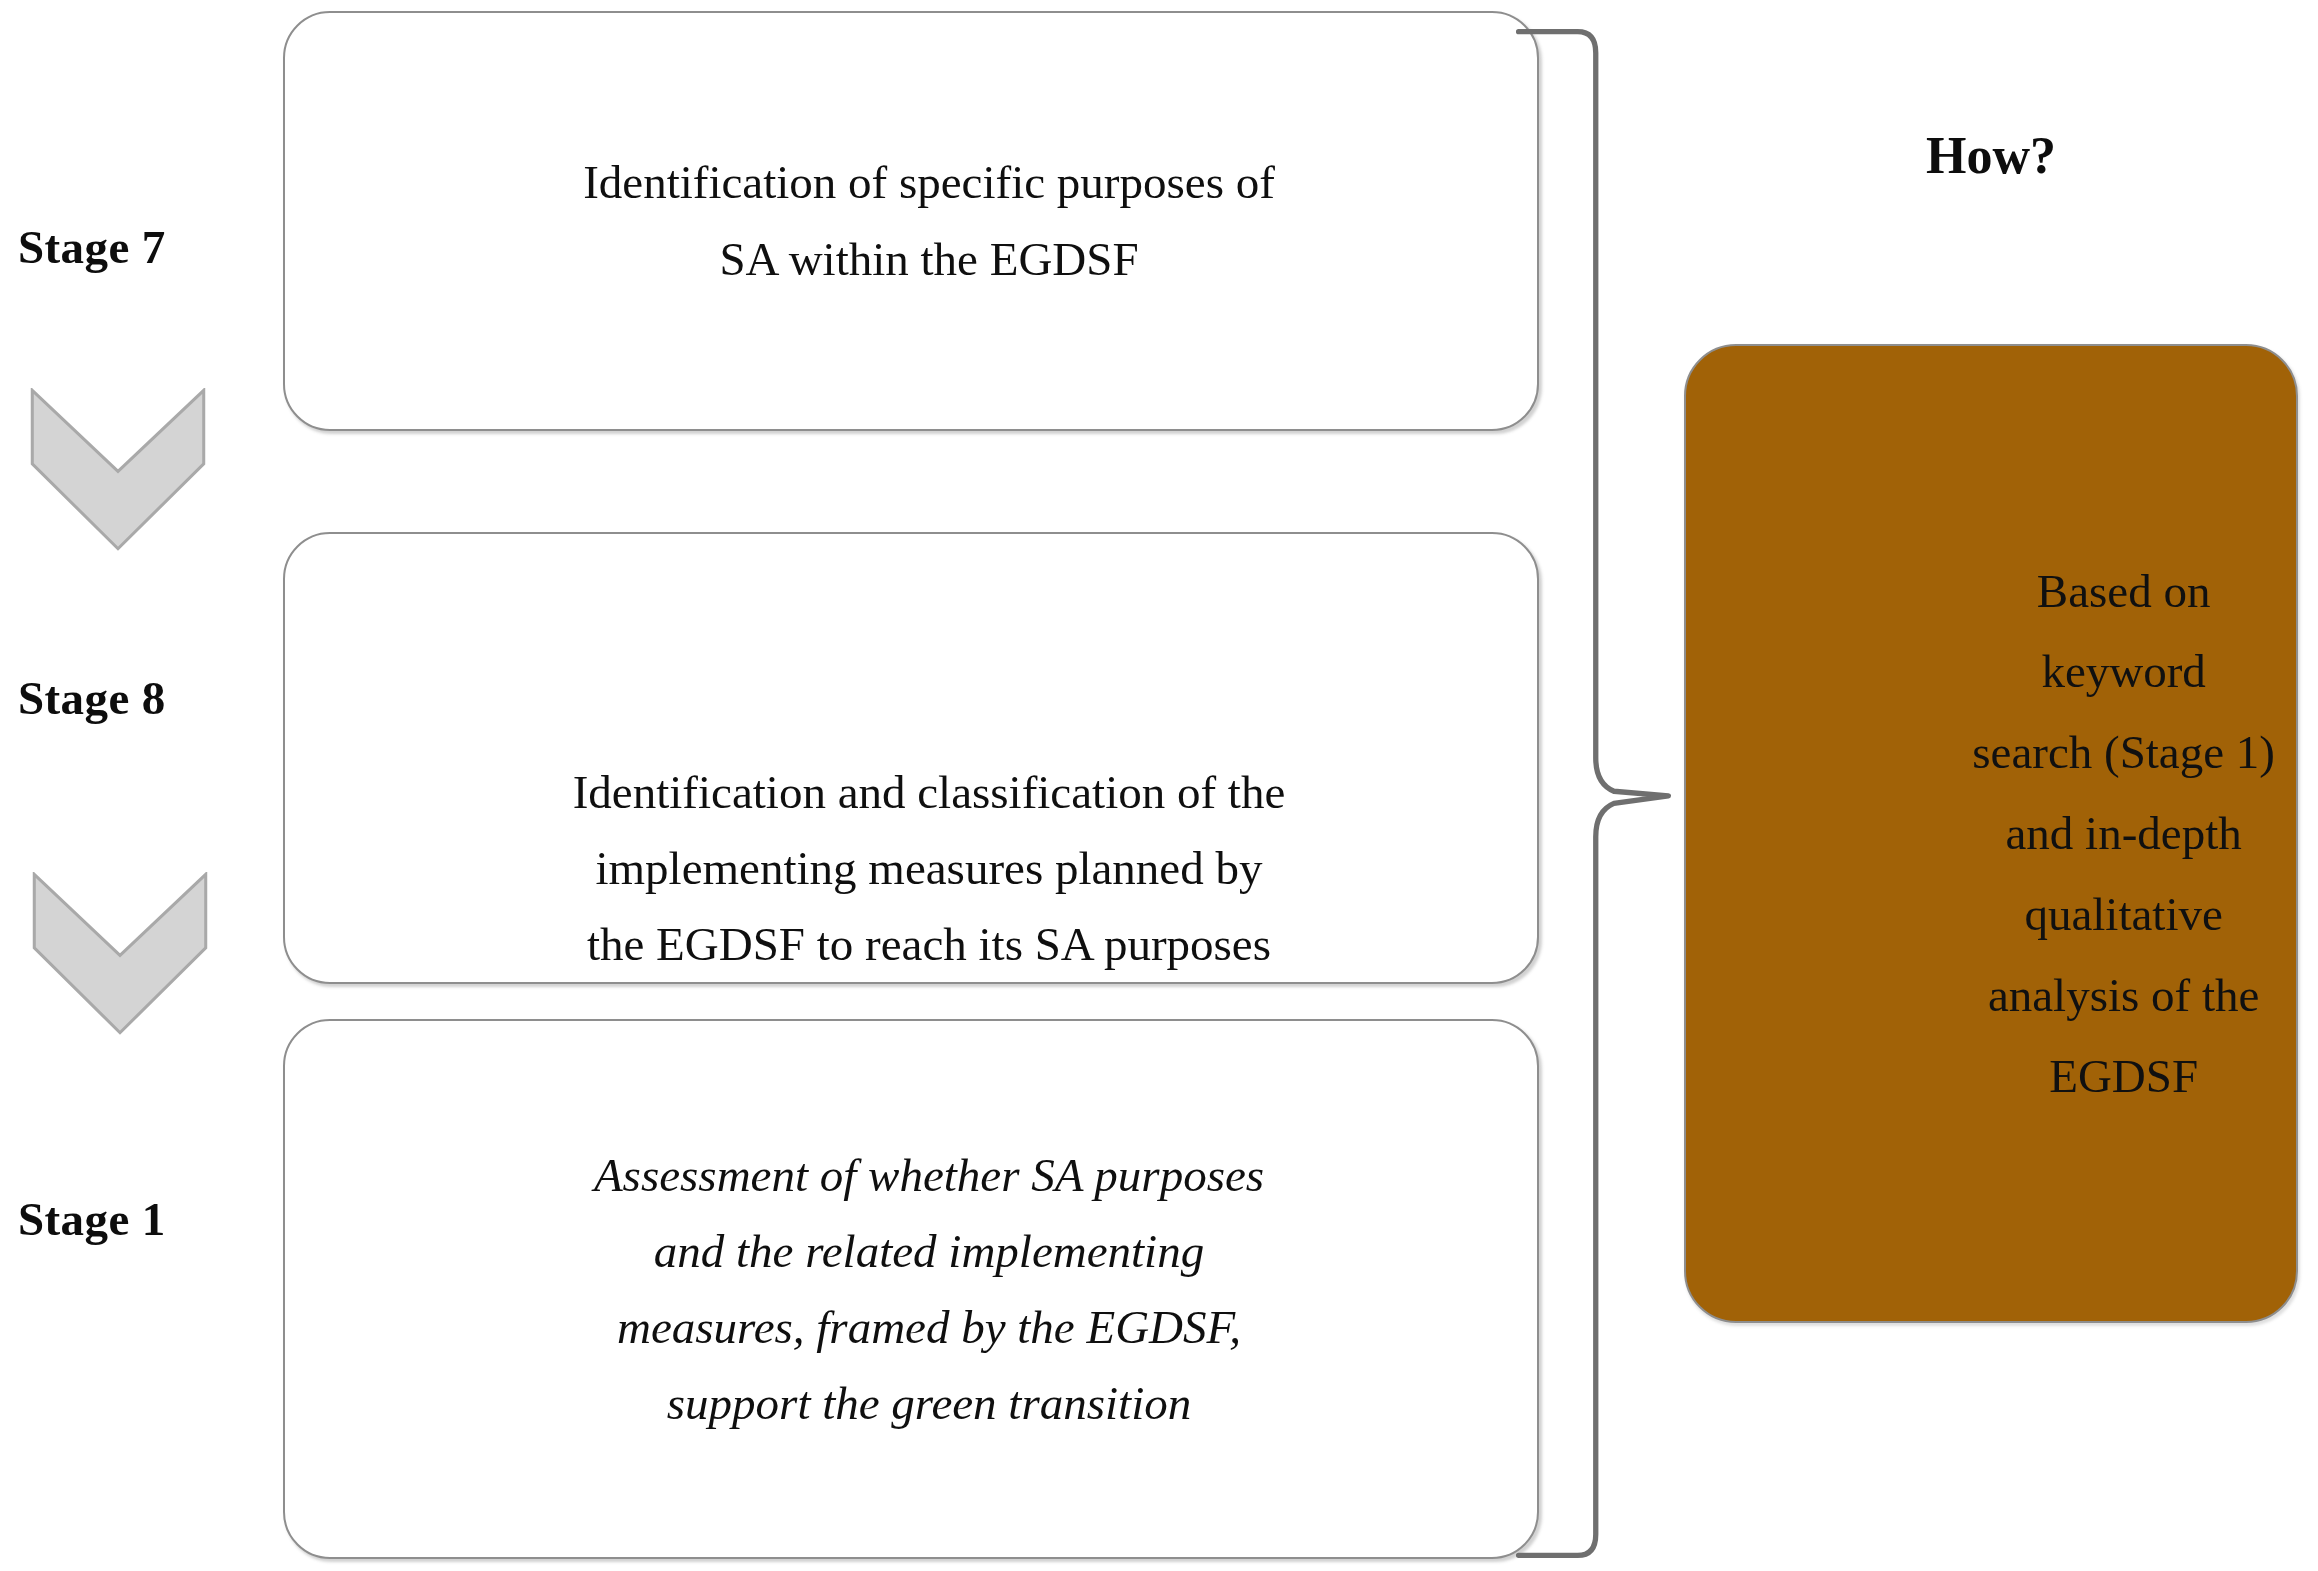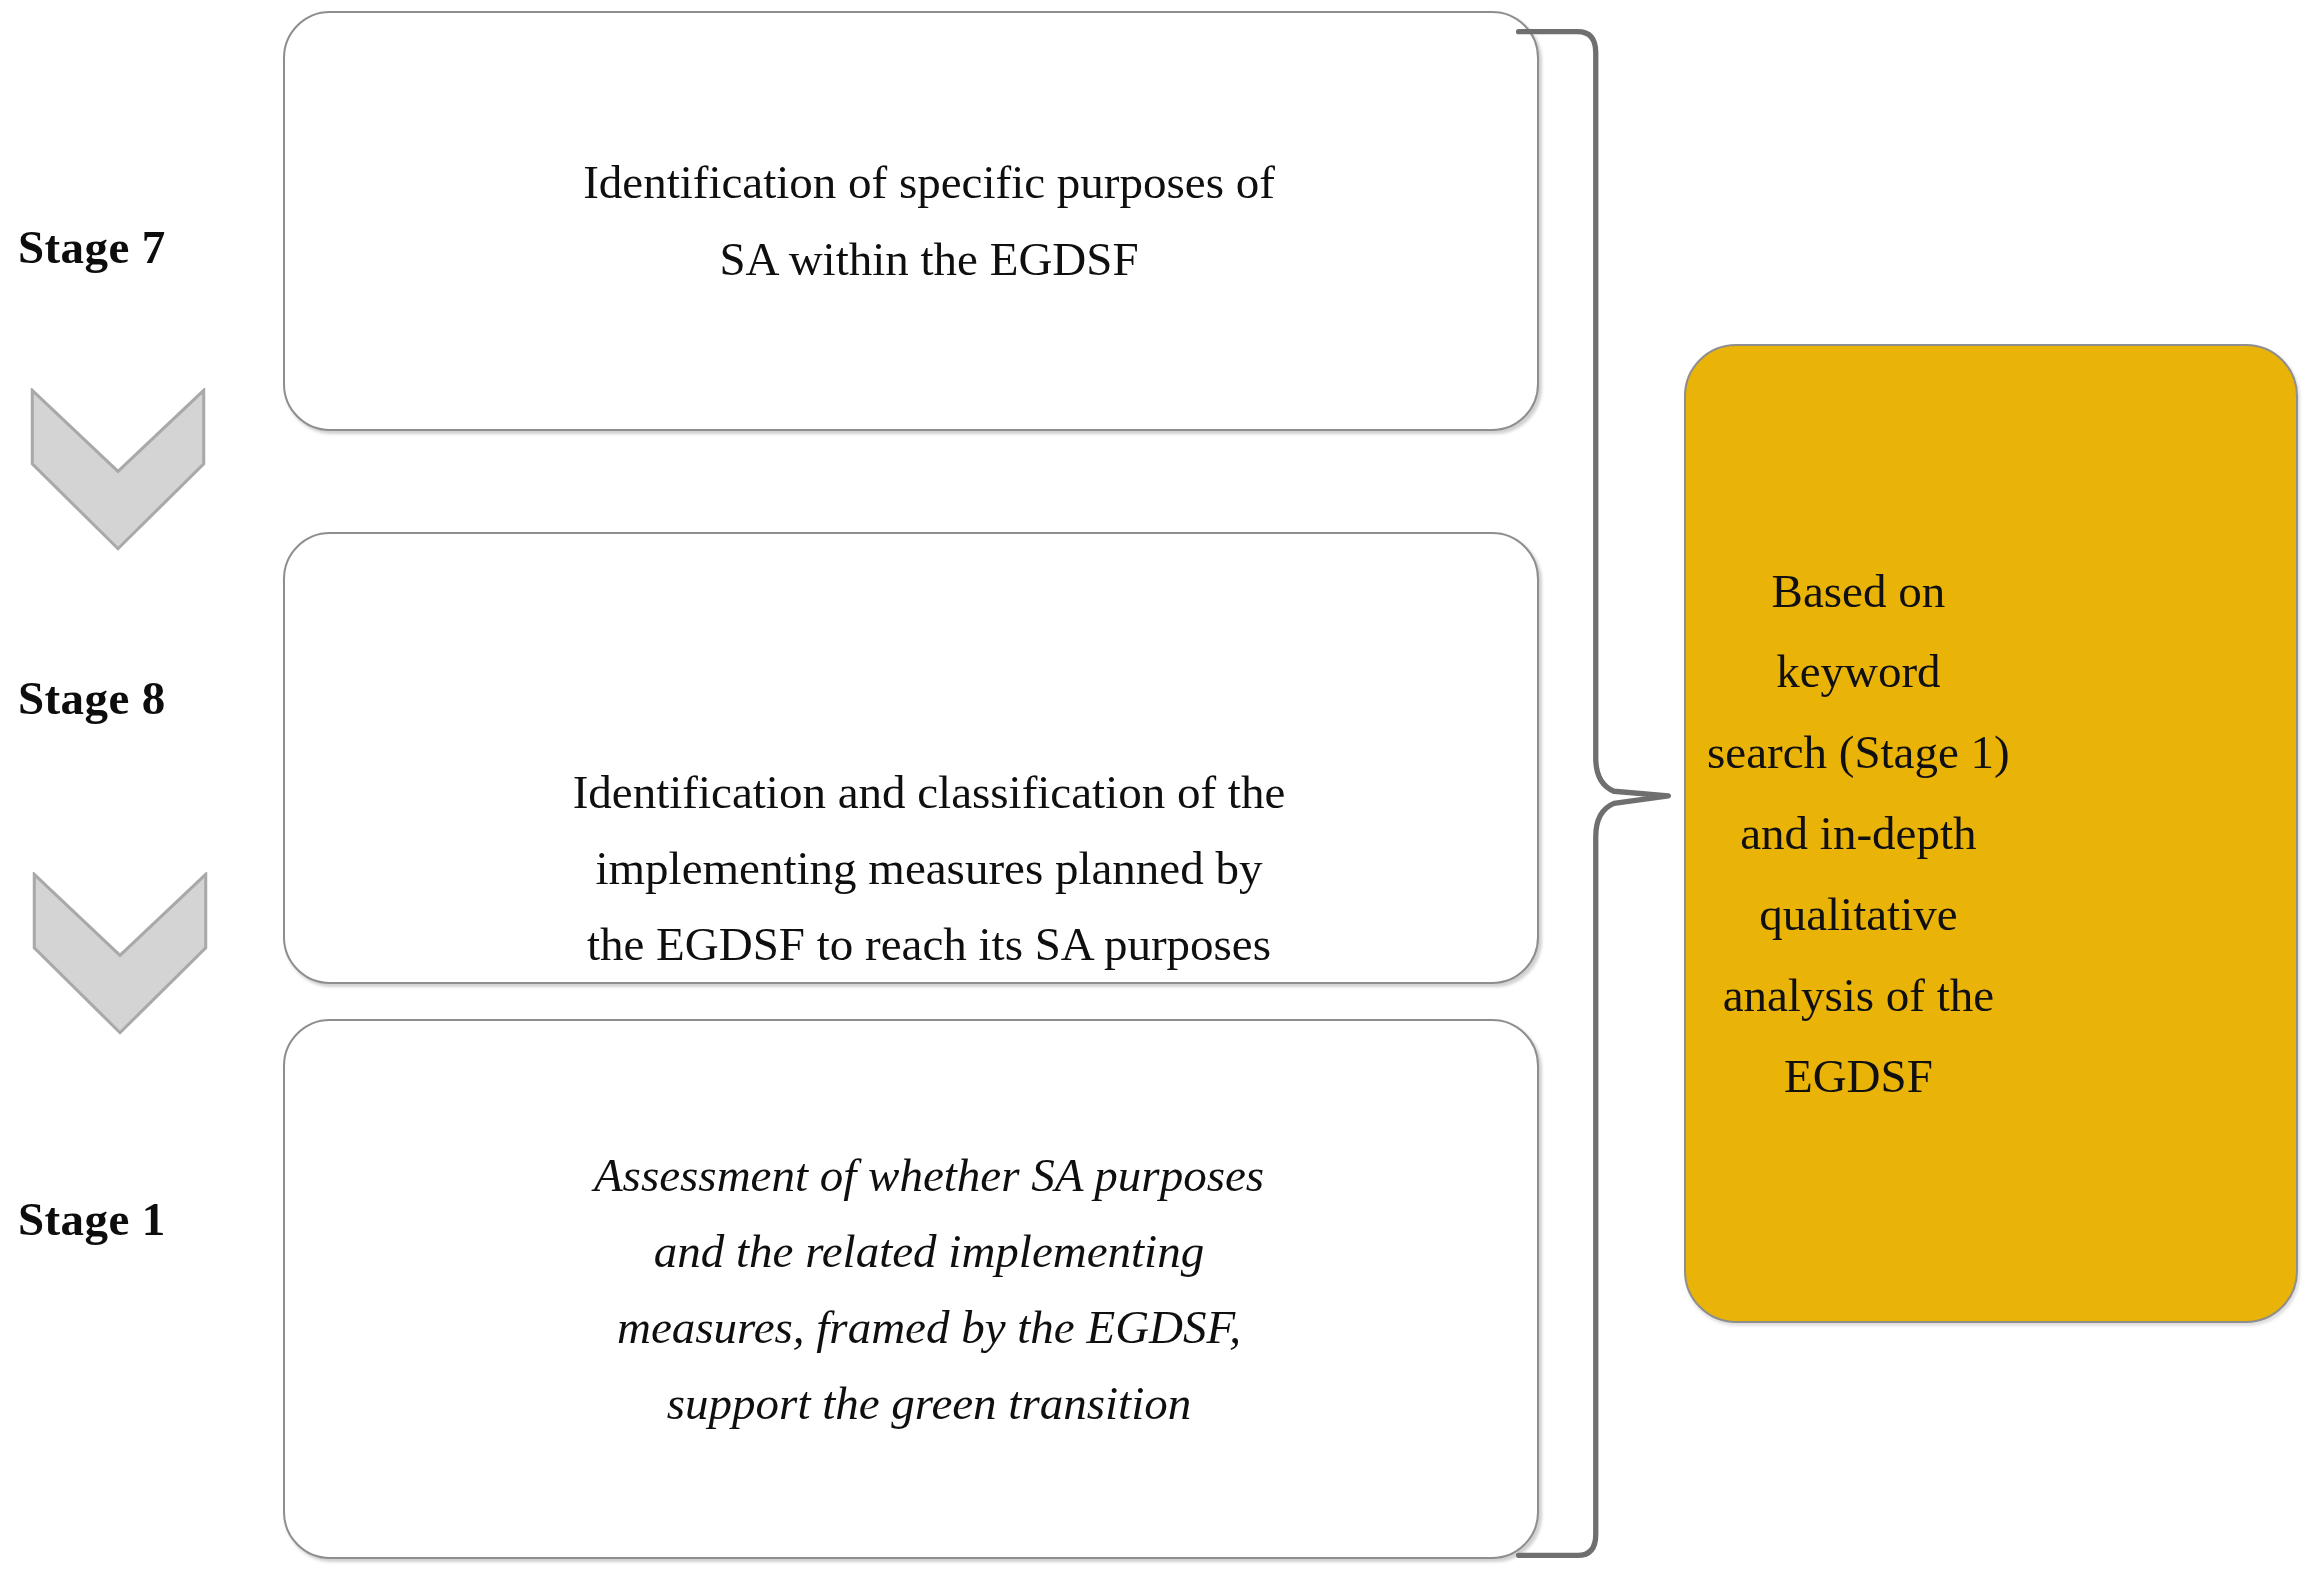--- a/index.html
+++ b/index.html
@@ -94,26 +94,26 @@
   }
 
   
   #how-box {
     position: absolute;
     left: 1684px;
     top: 344px;
     width: 614px;
     height: 979px;
     box-sizing: border-box;
-    background: #eab308;
+    background: #a16207;
     border: 2.3px solid #8e8e8e;
     border-radius: 52px;
     display: flex;
     align-items: center;
-    justify-content: flex-start;
+    justify-content: flex-end;
     box-shadow: 1.5px 2.3px 3px rgba(110,110,110,0.22);
   }
   #how-box-text {
     font-family: "Liberation Serif", "DejaVu Serif", serif;
     font-size: 47px;
     line-height: 1.72;
     color: #101010;
     text-align: center;
     padding: 0 21px;
     white-space: pre-line;
@@ -169,20 +169,21 @@
                Q 116 1014 140 1024
                L 212 1030
                L 140 1040
                Q 116 1050 116 1084
                L 116 2004
                Q 116 2032 92 2032
                L 14 2032" fill="none" stroke="#6f6f6f" stroke-width="7" stroke-linecap="round" stroke-linejoin="round"></path>
     </svg>
   </div>
 
+  <div id="how-heading">How?</div>
 
   <div id="how-box">
     <div id="how-box-text">Based on
 keyword
 search (Stage 1)
 and in-depth
 qualitative
 analysis of the
 EGDSF</div>
   </div>

